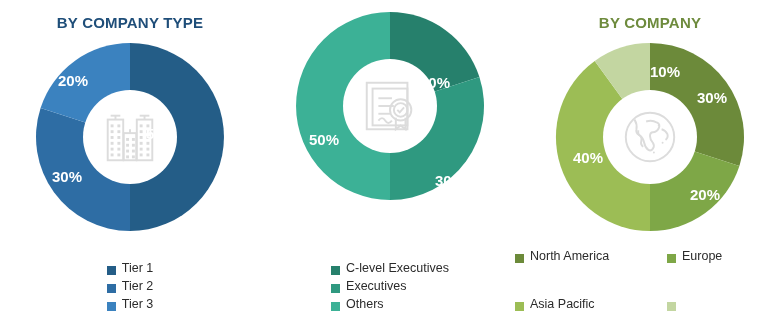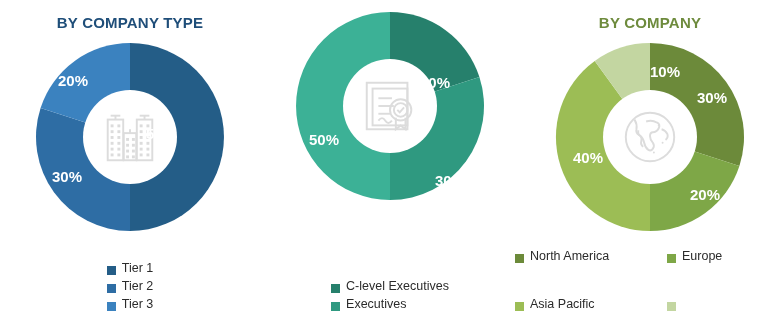--- a/index.html
+++ b/index.html
@@ -230,20 +230,24 @@
     <div class="legend">
       <div class="legend-rows">
         <div class="legend-item">
           <span class="legend-swatch" style="background:#26806c"></span>
           <span class="legend-label">C-level Executives</span>
         </div>
         <div class="legend-item">
           <span class="legend-swatch" style="background:#2f9980"></span>
           <span class="legend-label">Executives</span>
         </div>
+        <div class="legend-item">
+          <span class="legend-swatch" style="background:#3cb196"></span>
+          <span class="legend-label">Others</span>
+        </div>
       </div>
     </div>
   </div>
 
   <div class="panel">
     <div class="panel-title" style="color:#6e8b3d">BY COMPANY</div>
 
     <div class="donut-wrap">
       <svg class="donut-svg" viewBox="0 0 200 200">
 

